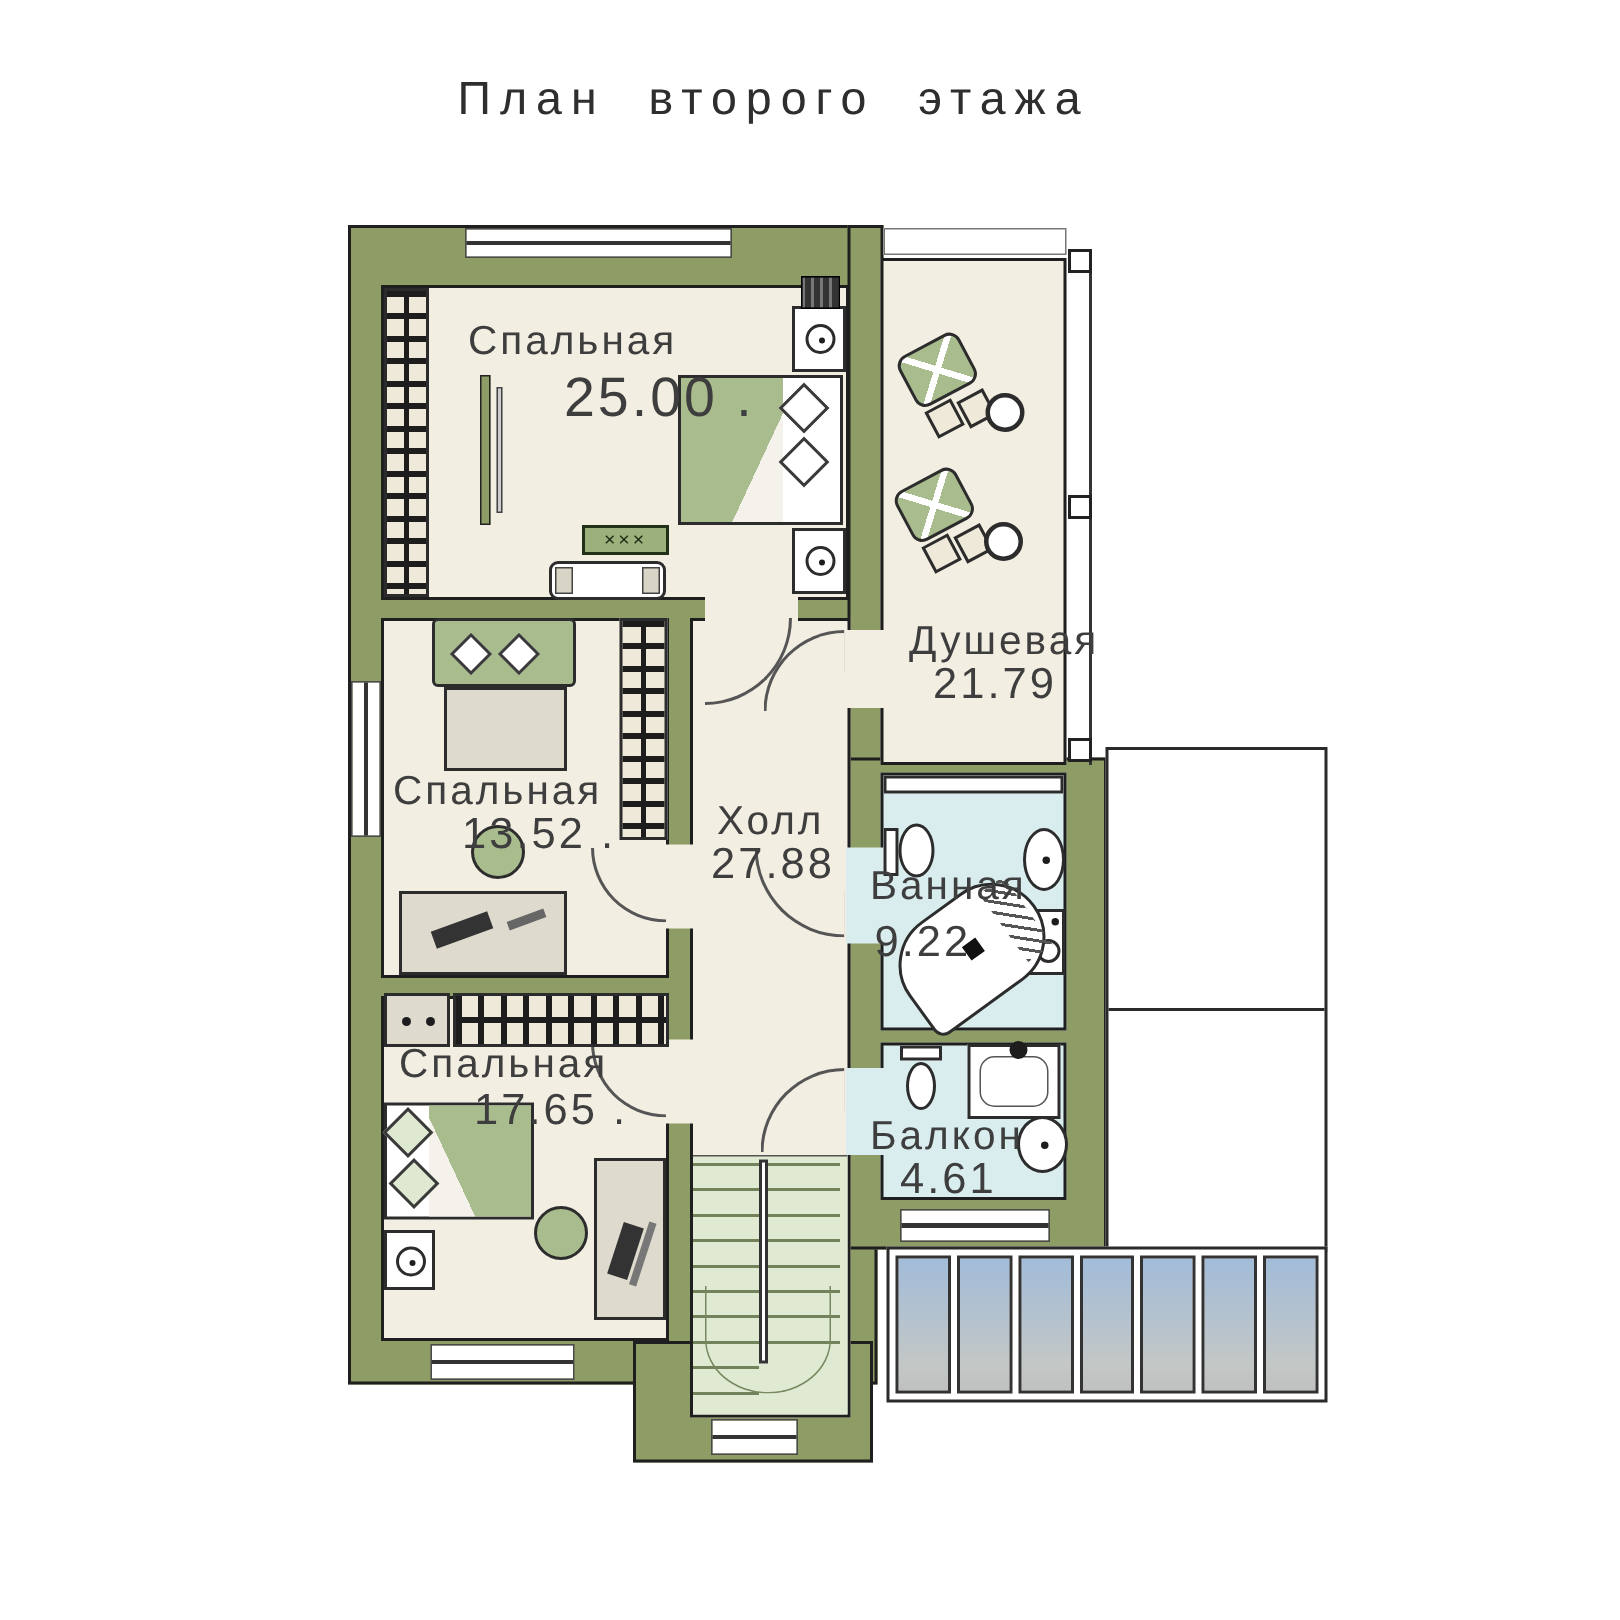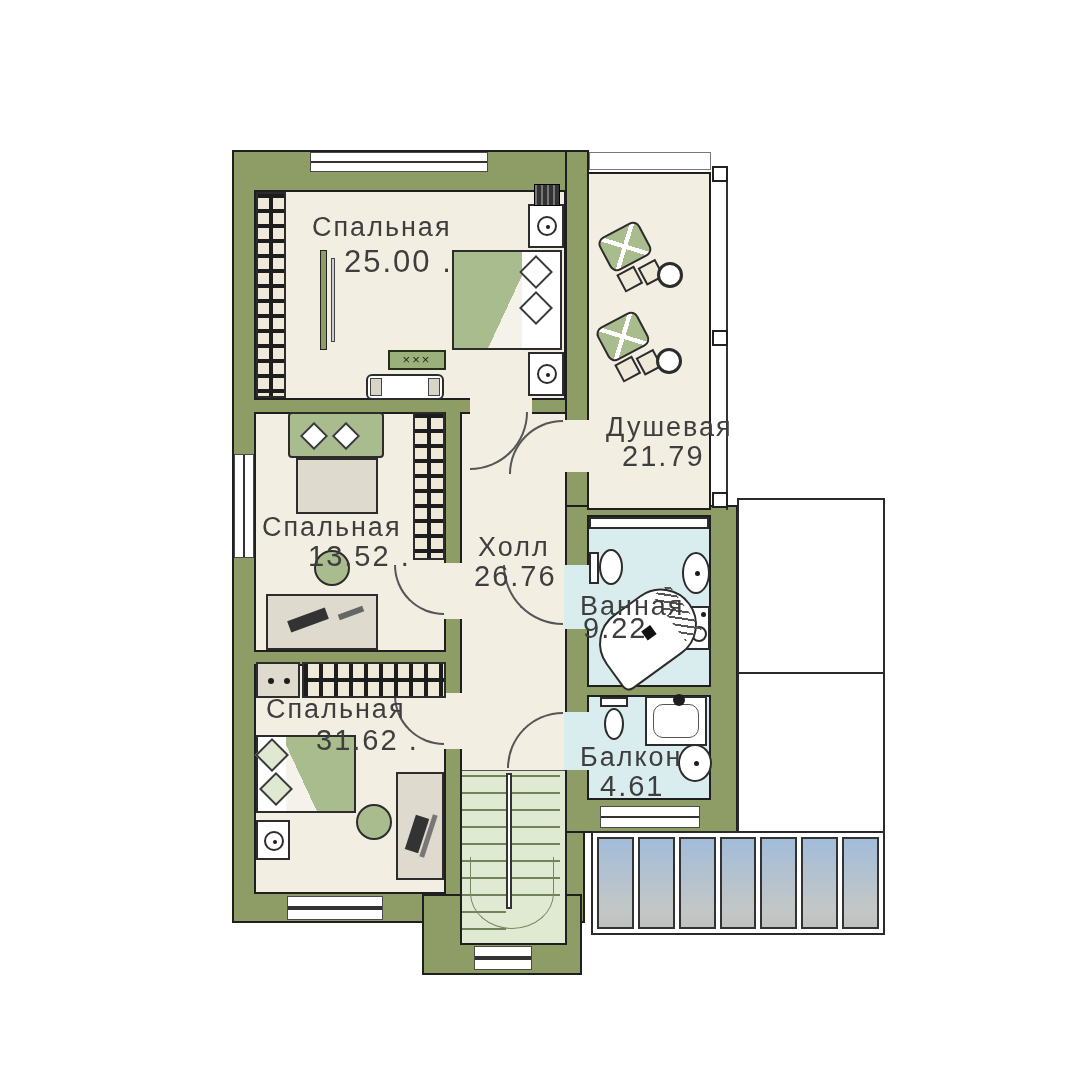--- a/index.html
+++ b/index.html
@@ -42,20 +42,21 @@
        font-size:13px;letter-spacing:2px;text-align:center;line-height:16px;z-index:5;}
   .sky{position:absolute;box-sizing:border-box;background:#fff;border:2px solid #2a2a2a;display:flex;gap:4px;padding:4px;}
   .sky>div{flex:1;border:2px solid #333;box-sizing:border-box;
        background:linear-gradient(180deg,#a2bcd9 0%,#c3c7c6 80%,#bfc1bf 100%);}
 </style>
 </head>
 <body>
 
 <div id="canvas">
 
+  <div class="ttl" style="left:305px;top:48px;">План второго этажа</div>
 
   <div class="olive" style="left:232px;top:150px;width:353px;height:773px;"></div>
   <div class="olive" style="left:565px;top:150px;width:24px;height:362px;"></div>
   <div class="olive" style="left:565px;top:505px;width:173px;height:328px;"></div>
   <div class="olive" style="left:422px;top:894px;width:160px;height:81px;"></div>
 
   <div class="roof" style="left:737px;top:498px;width:148px;height:337px;">
     <div class="abs" style="left:0;top:172px;width:100%;height:2px;background:#2a2a2a;"></div>
   </div>
   <div class="sky" style="left:591px;top:831px;width:294px;height:104px;">
@@ -205,34 +206,34 @@
     </div>
 
   <div class="abs" style="left:462px;top:770px;width:103px;height:173px;background:#e0ead3;border-top:1.5px solid #555;">
     <div class="treads" style="left:0;top:4px;width:44px;height:162px;"></div>
     <div class="treads" style="left:50px;top:4px;width:48px;height:128px;"></div>
     <div class="abs" style="left:44px;top:2px;width:6px;height:136px;background:#fff;border:2px solid #333;"></div>
     <div class="abs" style="left:8px;top:86px;width:84px;height:72px;border:1.5px solid #77875f;border-top:none;border-radius:0 0 84px 84px / 0 0 72px 72px;"></div>
   </div>
 
   <div class="lbl" style="left:312px;top:212px;">Спальная</div>
-  <div class="lbl" style="left:344px;top:244px;font-size:31px;">25.00 .</div>
+  <div class="lbl" style="left:376px;top:244px;font-size:37px;">25.00 .</div>
 
   <div class="lbl" style="left:262px;top:512px;">Спальная</div>
   <div class="lbl" style="left:308px;top:540px;font-size:29px;">13.52 .</div>
 
   <div class="lbl" style="left:266px;top:694px;">Спальная</div>
-  <div class="lbl" style="left:316px;top:724px;font-size:29px;">31.62 .</div>
+  <div class="lbl" style="left:316px;top:724px;font-size:29px;">17.65 .</div>
 
   <div class="lbl" style="left:478px;top:532px;">Холл</div>
-  <div class="lbl" style="left:474px;top:560px;font-size:29px;">26.76</div>
+  <div class="lbl" style="left:474px;top:560px;font-size:29px;">27.88</div>
 
   <div class="lbl" style="left:606px;top:412px;">Душевая</div>
   <div class="lbl" style="left:622px;top:440px;font-size:29px;">21.79</div>
 
-  <div class="lbl" style="left:580px;top:591px;text-align:center;">Ванная</div>
+  <div class="lbl" style="left:580px;top:575px;text-align:center;">Ванная</div>
   <div class="lbl" style="left:583px;top:612px;font-size:29px;">9.22</div>
 
   <div class="lbl" style="left:580px;top:742px;">Балкон</div>
   <div class="lbl" style="left:600px;top:770px;font-size:29px;">4.61</div>
 
 
 </div>
 
 </body></html>

